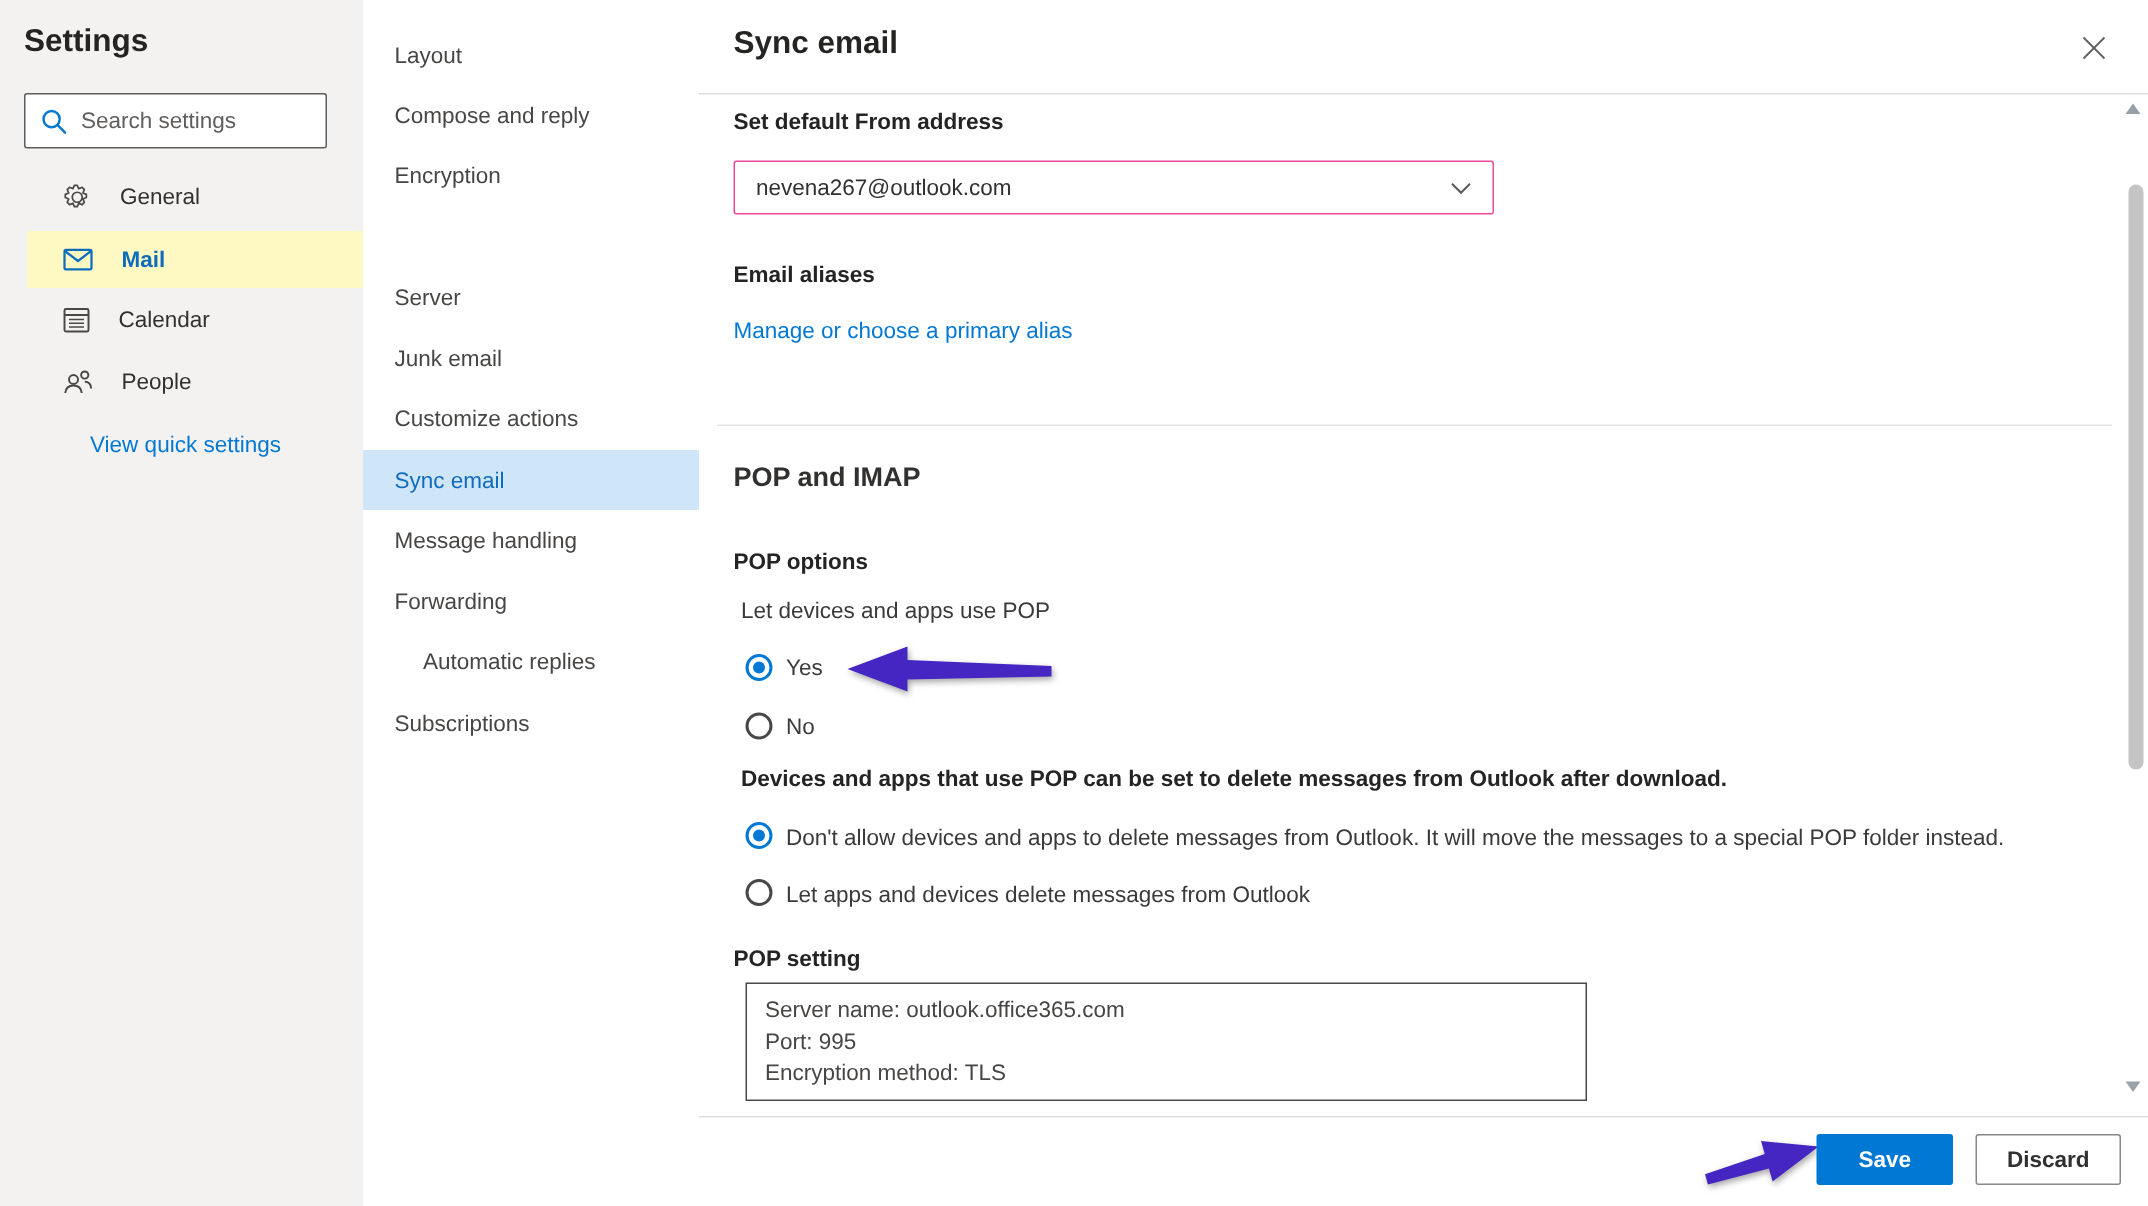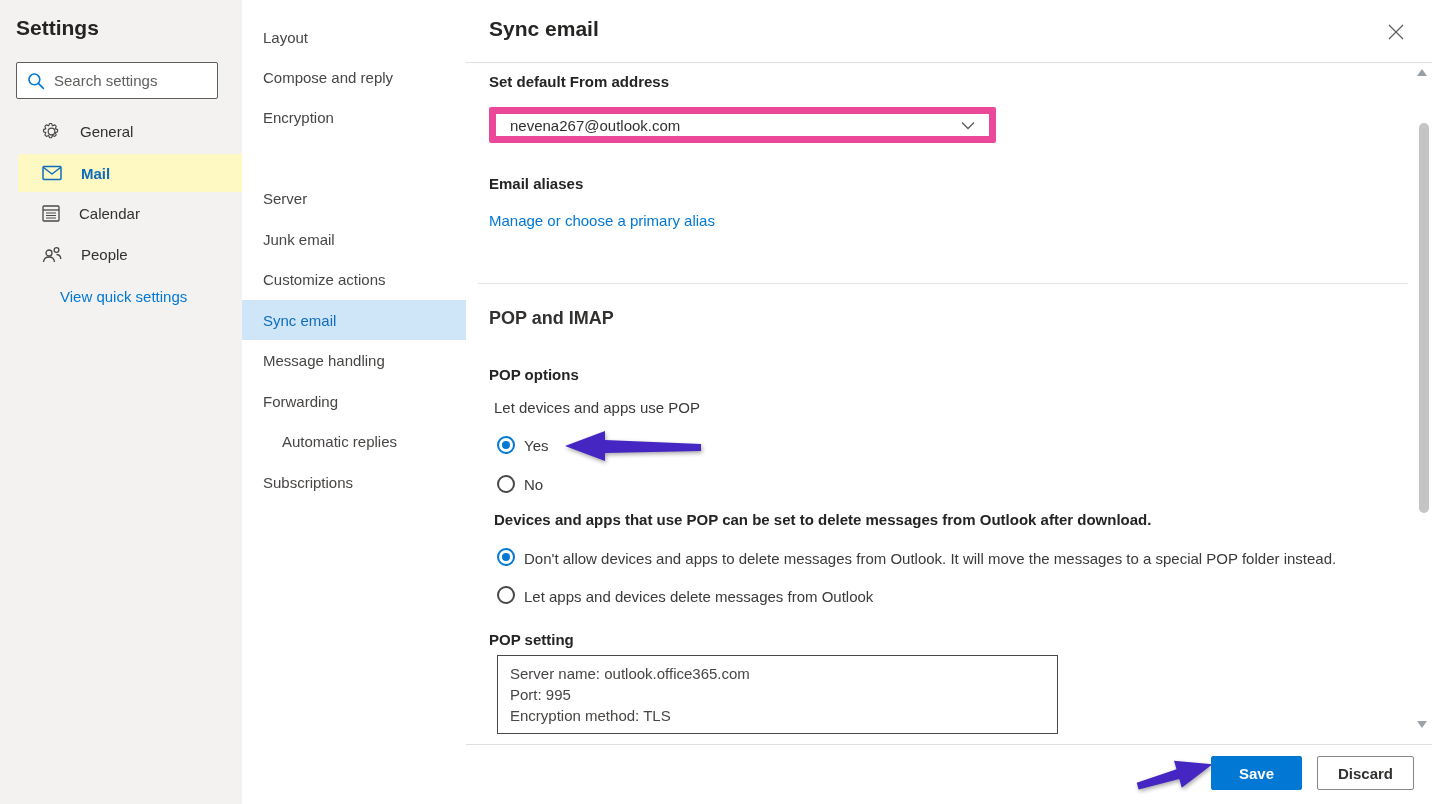--- a/index.html
+++ b/index.html
@@ -28,21 +28,21 @@
   
   .panel { position:absolute; left:466px; top:0; width:966px; height:804px; background:#ffffff; }
   .panel-title { position:absolute; left:23px; top:17px; font-size:21px; font-weight:600; color:#252423; }
   .close-btn { position:absolute; right:24px; top:20px; width:24px; height:24px; background:transparent;
     border:none; cursor:pointer; display:flex; align-items:center; justify-content:center; }
   .hdr-divider { position:absolute; left:0; top:62px; width:966px; height:1px; background:#e1dfdd; }
 
   .lbl { position:absolute; font-size:15px; font-weight:600; color:#242424; }
   .txt { position:absolute; font-size:15px; color:#3b3a39; }
 
-  .dropdown { position:absolute; left:23px; top:107px; width:507px; height:36px; border:7px solid #ec4899;
+  .dropdown { position:absolute; left:23px; top:107px; width:507px; height:36px; border:1px solid #ec4899;
     border-radius:2px; background:#fff; display:flex; align-items:center; justify-content:space-between;
     padding:0 14px; font-size:15px; color:#323130; cursor:pointer; }
   .link { position:absolute; font-size:15px; color:#0078d4; cursor:pointer; }
   .sec-divider { position:absolute; left:12px; top:283px; width:930px; height:1px; background:#e6e4e2; }
   .sec-head { position:absolute; left:23px; top:308px; font-size:18px; font-weight:600; color:#323130; }
 
   .radio { position:absolute; width:18px; height:18px; border-radius:50%; background:#fff; cursor:pointer; }
   .radio.sel { border:2px solid #0078d4; }
   .radio.sel::after { content:''; position:absolute; inset:3px; border-radius:50%; background:#0078d4; }
   .radio.unsel { border:2px solid #494847; }

